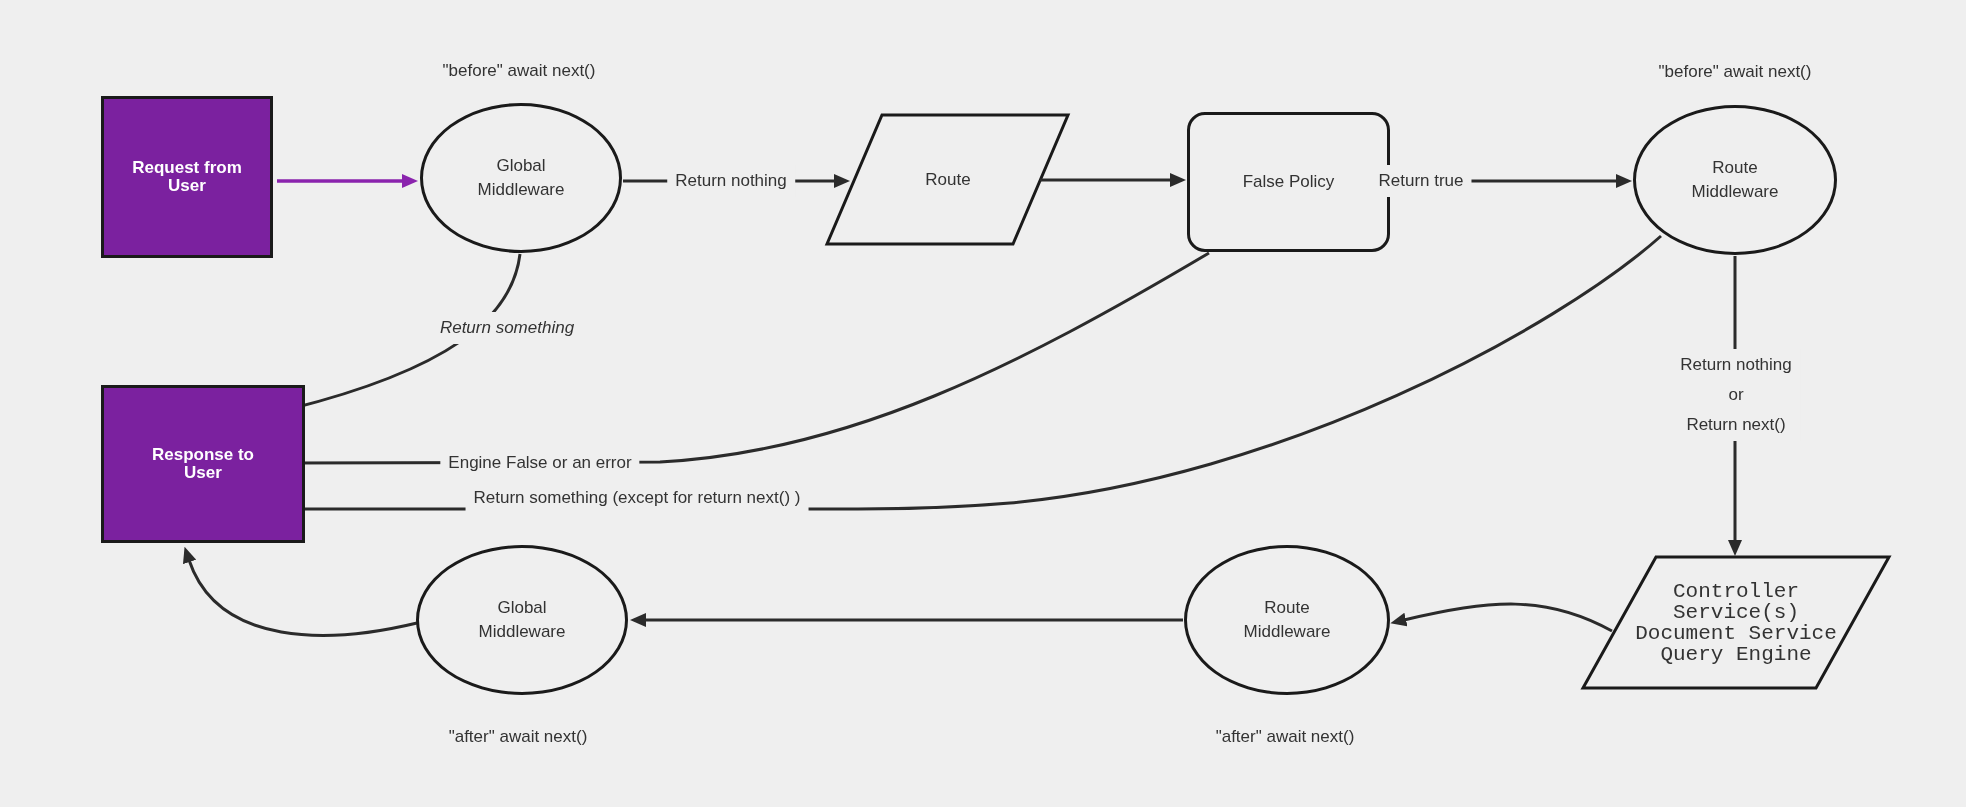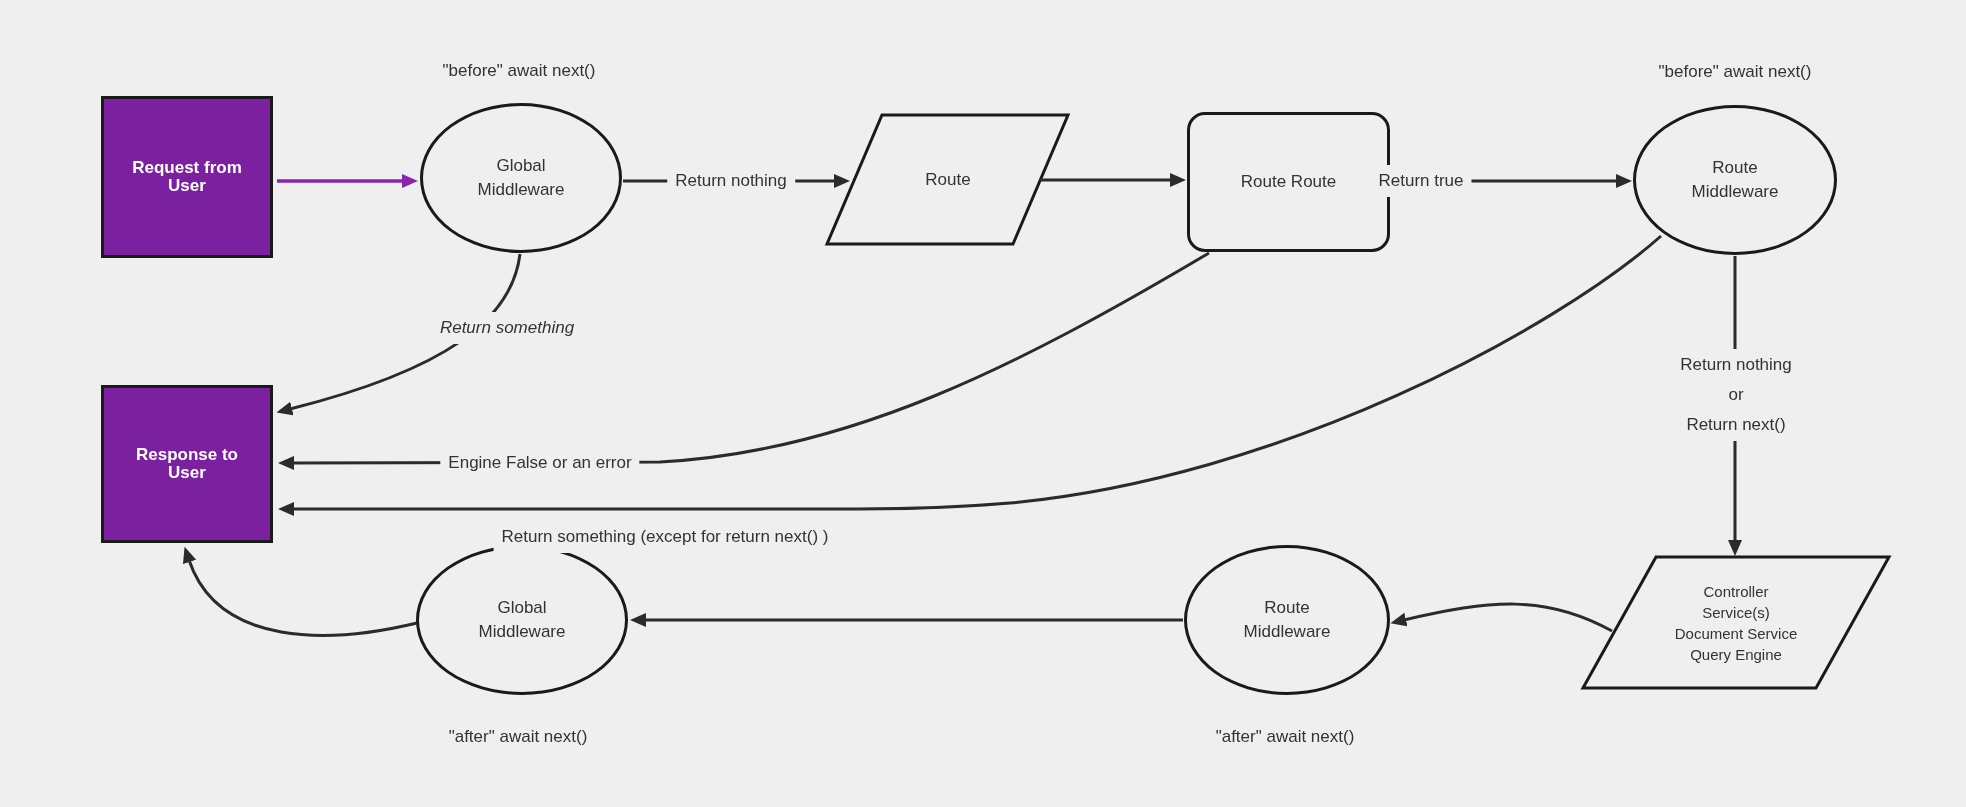--- a/index.html
+++ b/index.html
@@ -49,21 +49,21 @@
   }
   .overlay-label {
     position: absolute;
     transform: translate(-50%, -50%);
     text-align: center;
     white-space: pre-line;
     font-size: 17px; line-height: 24px;
     color: var(--text);
     background: transparent;
   }
-  .overlay-label.small { font-size: 15px; line-height: 21px; }
+  .overlay-label.small { font-size: 21px; line-height: 21px; font-family: Liberation Mono, monospace; }
   .elabel {
     position: absolute;
     transform: translate(-50%, -50%);
     text-align: center;
     white-space: pre-line;
     font-size: 17px; line-height: 30px;
     color: var(--text);
     background: var(--canvas-bg);
     padding: 1px 8px;
   }
@@ -96,27 +96,27 @@
     <path class="edge" d="M 1661 236 C 1555 330, 1280 478, 1010 503 C 950 508, 900 509, 858 509 L 292 509" marker-end="url(#arrow)"></path>
     <path class="edge" d="M 1735 256 L 1735 542" marker-end="url(#arrow)"></path>
     <path class="edge" d="M 1612 631 C 1545 594, 1490 600, 1404 620" marker-end="url(#arrow)"></path>
     <path class="edge" d="M 1183 620 L 644 620" marker-end="url(#arrow)"></path>
     <path class="edge" d="M 417 623 C 330 644, 218 647, 189 560" marker-end="url(#arrow)"></path>
   </svg>
 
   <div class="node purple" style="left:101px; top:96px; width:172px; height:162px;">Request from
 User</div>
 
-  <div class="node purple" style="left:101px; top:385px; width:172px; height:158px;">Response to
+  <div class="node purple" style="left:101px; top:385px; width:204px; height:158px;">Response to
 User</div>
 
   <div class="node ellipse" style="left:420px; top:103px; width:202px; height:150px;">Global
 Middleware</div>
 
-  <div class="node rounded" style="left:1187px; top:112px; width:203px; height:140px;">Route Route</div>
+  <div class="node rounded" style="left:1187px; top:112px; width:203px; height:140px;">False Policy</div>
 
   <div class="node ellipse" style="left:1633px; top:105px; width:204px; height:150px;">Route
 Middleware</div>
 
   <div class="node ellipse" style="left:1184px; top:545px; width:206px; height:150px;">Route
 Middleware</div>
 
   <div class="node ellipse" style="left:416px; top:545px; width:212px; height:150px;">Global
 Middleware</div>
 
@@ -132,21 +132,21 @@
   <div class="elabel nobg" style="left:1735px; top:72px;">"before" await next()</div>
 
   <div class="elabel" style="left:731px; top:181px;">Return nothing</div>
 
   <div class="elabel" style="left:1421px; top:181px;">Return true</div>
 
   <div class="elabel" style="left:507px; top:328px;font-style:italic;">Return something</div>
 
   <div class="elabel" style="left:540px; top:463px;">Engine False or an error</div>
 
-  <div class="elabel" style="left:637px; top:537px;margin-left:28px;">Return something (except for return next() )</div>
+  <div class="elabel" style="left:637px; top:498px;">Return something (except for return next() )</div>
 
   <div class="elabel" style="left:1736px; top:395px;">Return nothing
 or
 Return next()</div>
 
   <div class="elabel nobg" style="left:518px; top:737px;">"after" await next()</div>
 
   <div class="elabel nobg" style="left:1285px; top:737px;">"after" await next()</div>
 
 </div>

